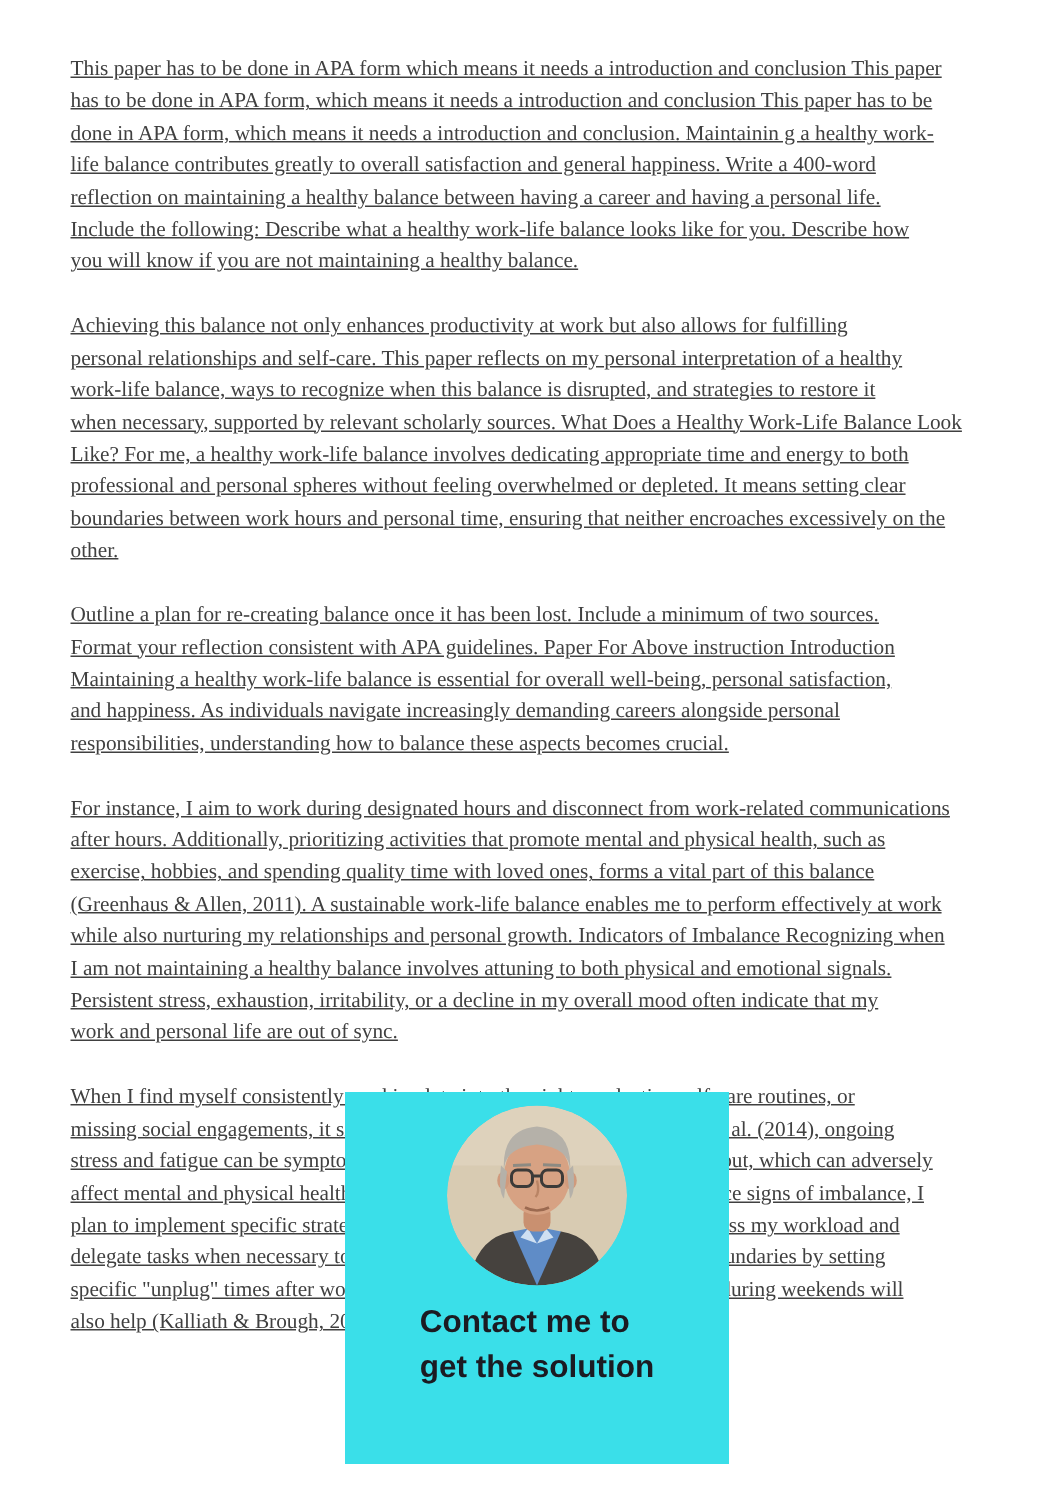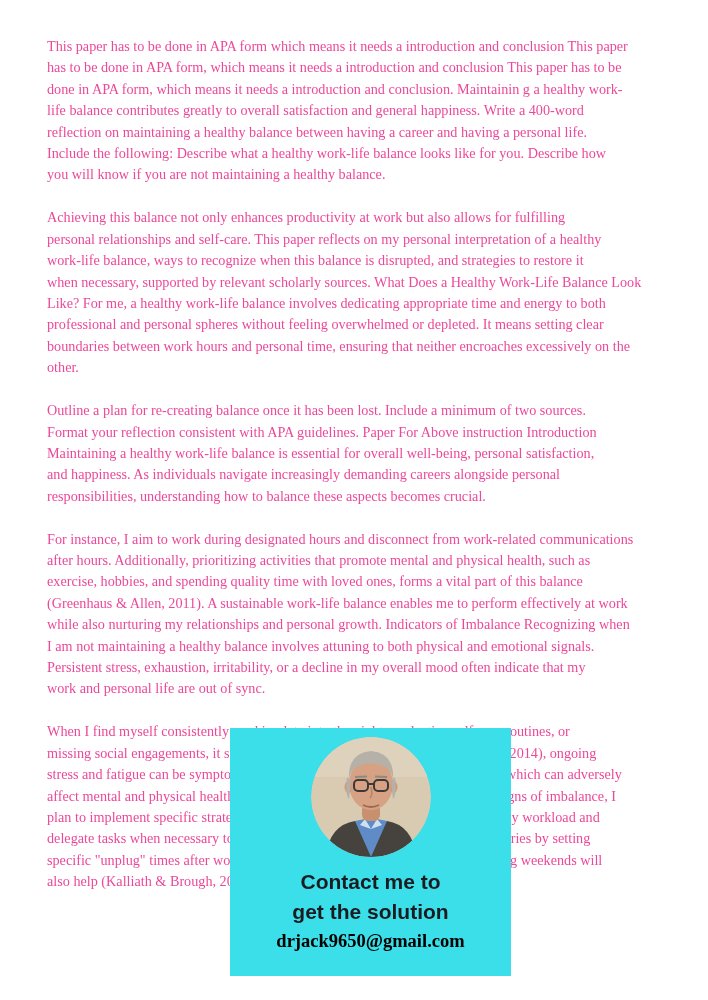--- a/index.html
+++ b/index.html
@@ -16,29 +16,30 @@
     position: absolute;
     top: 36px;
     left: 47px;
     width: 640px;
   }
   .para {
     font-size: 14.2px;
     line-height: 21.4px;
     white-space: pre-line;
     margin-bottom: 21.5px;
-    color: #ec4899;
+    color: #404040;
+    text-decoration: underline;
   }
   .overlay {
     position: absolute;
     left: 230px;
     top: 728px;
-    width: 281px;
+    width: 256px;
     height: 248px;
-    text-align: center;
+    text-align: left;
   }
   .overlay-bg {
     position: absolute;
     inset: 0;
   }
   .overlay-content {
     position: relative;
     width: 100%;
     height: 100%;
     display: flex;
@@ -150,15 +151,14 @@
           <line x1="44" y1="40" x2="56" y2="39.5" stroke="#8d8a82" stroke-width="2"></line>
           <line x1="64" y1="39.5" x2="76" y2="40" stroke="#8d8a82" stroke-width="2"></line>
 
           <path d="M60,50 Q62,58 59,61" fill="none" stroke="#b98465" stroke-width="1.6"></path>
           <path d="M52,68 Q60,72 68,68" fill="none" stroke="#9c6a50" stroke-width="1.8"></path>
         </g>
       </svg>
     </div>
     <div class="overlay-heading">Contact me to
 get the solution</div>
-    <div class="overlay-email">drjack9650@gmail.com</div>
   </div>
 </div>
 
 </body></html>

